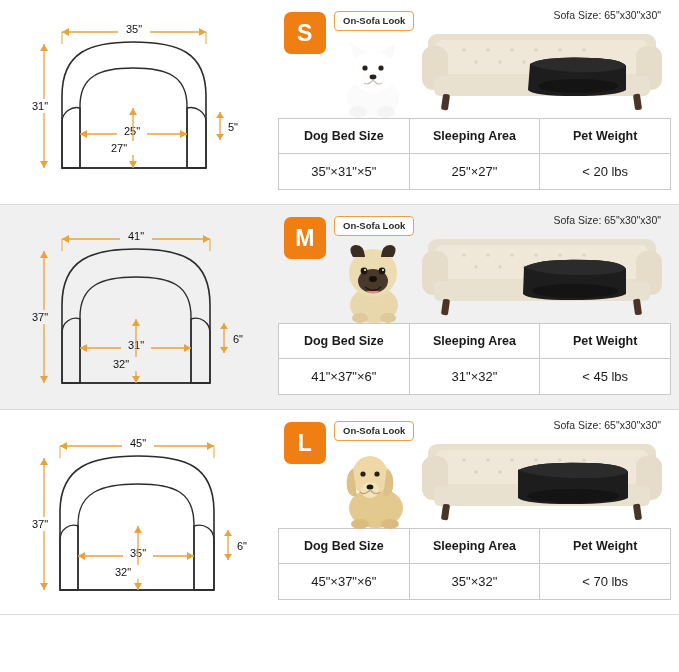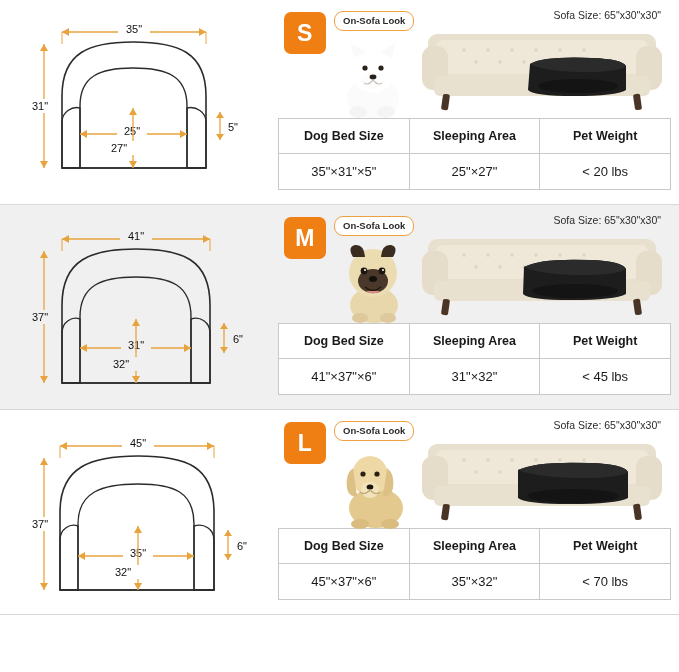--- a/index.html
+++ b/index.html
@@ -54,21 +54,21 @@
     display: flex;
     align-items: center;
     justify-content: center;
     letter-spacing: 0.5px;
   }
 
   .look-pill {
     position: absolute;
     left: 56px; top: 5px;
     border: 1px solid #f0a041;
-    border-radius: 9px;
+    border-radius: 4px;
     background: #ffffff;
     color: #2b2b2b;
     font-size: 9.5px;
     font-weight: bold;
     padding: 3px 8px 4px 8px;
     white-space: nowrap;
   }
 
   .sofa-caption {
     position: absolute;

